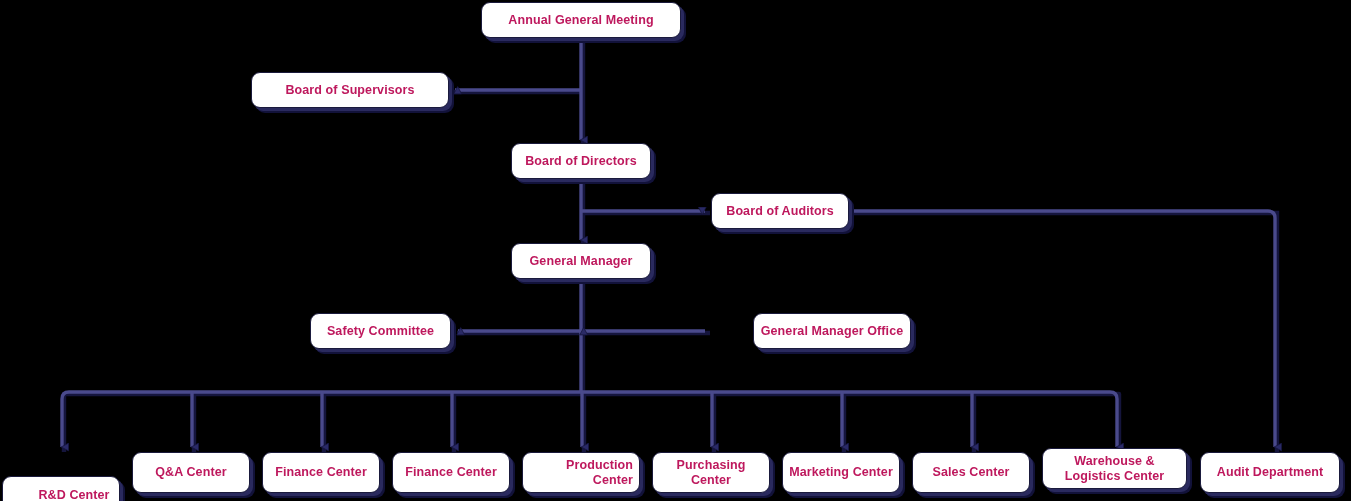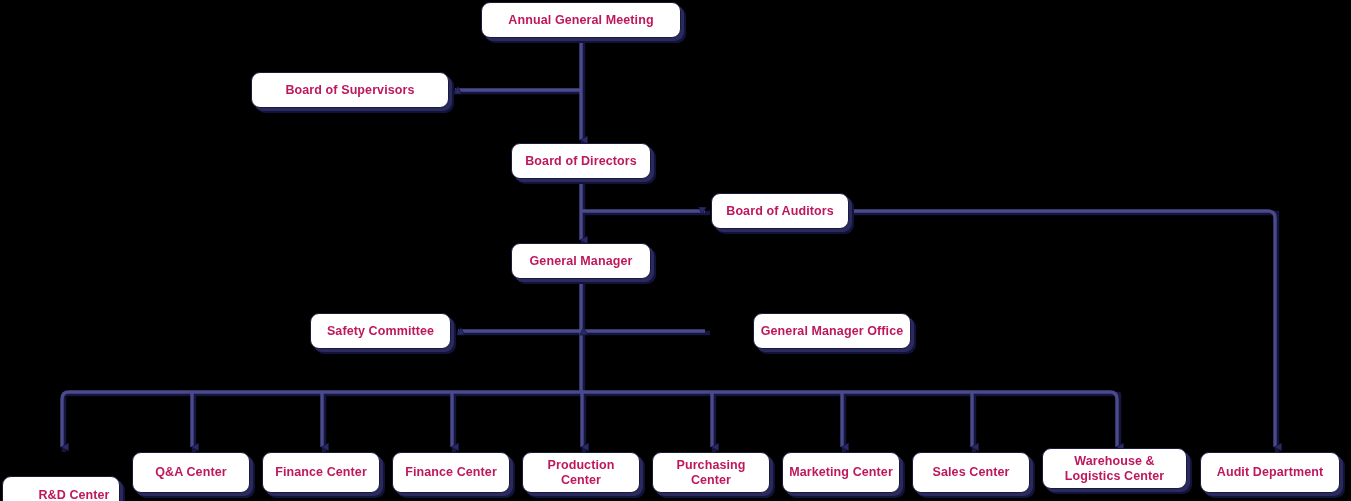--- a/index.html
+++ b/index.html
@@ -131,21 +131,21 @@
   </div>
   <div class="node" style="left: 132px; top: 452px; width: 118px; height: 41px;">
     <span class="node-label">Q&amp;A Center</span>
   </div>
   <div class="node" style="left: 262px; top: 452px; width: 118px; height: 41px;">
     <span class="node-label">Finance Center</span>
   </div>
   <div class="node" style="left: 392px; top: 452px; width: 118px; height: 41px;">
     <span class="node-label">Finance Center</span>
   </div>
-  <div class="node" style="left: 522px; top: 452px; width: 118px; height: 41px;">
+  <div class="node" style="left: 522px; top: 452px; width: 118px; height: 41px; text-align: right;">
     <span class="node-label">Production Center</span>
   </div>
   <div class="node" style="left: 652px; top: 452px; width: 118px; height: 41px;">
     <span class="node-label">Purchasing Center</span>
   </div>
   <div class="node" style="left: 782px; top: 452px; width: 118px; height: 41px;">
     <span class="node-label">Marketing Center</span>
   </div>
   <div class="node" style="left: 912px; top: 452px; width: 118px; height: 41px;">
     <span class="node-label">Sales Center</span>

